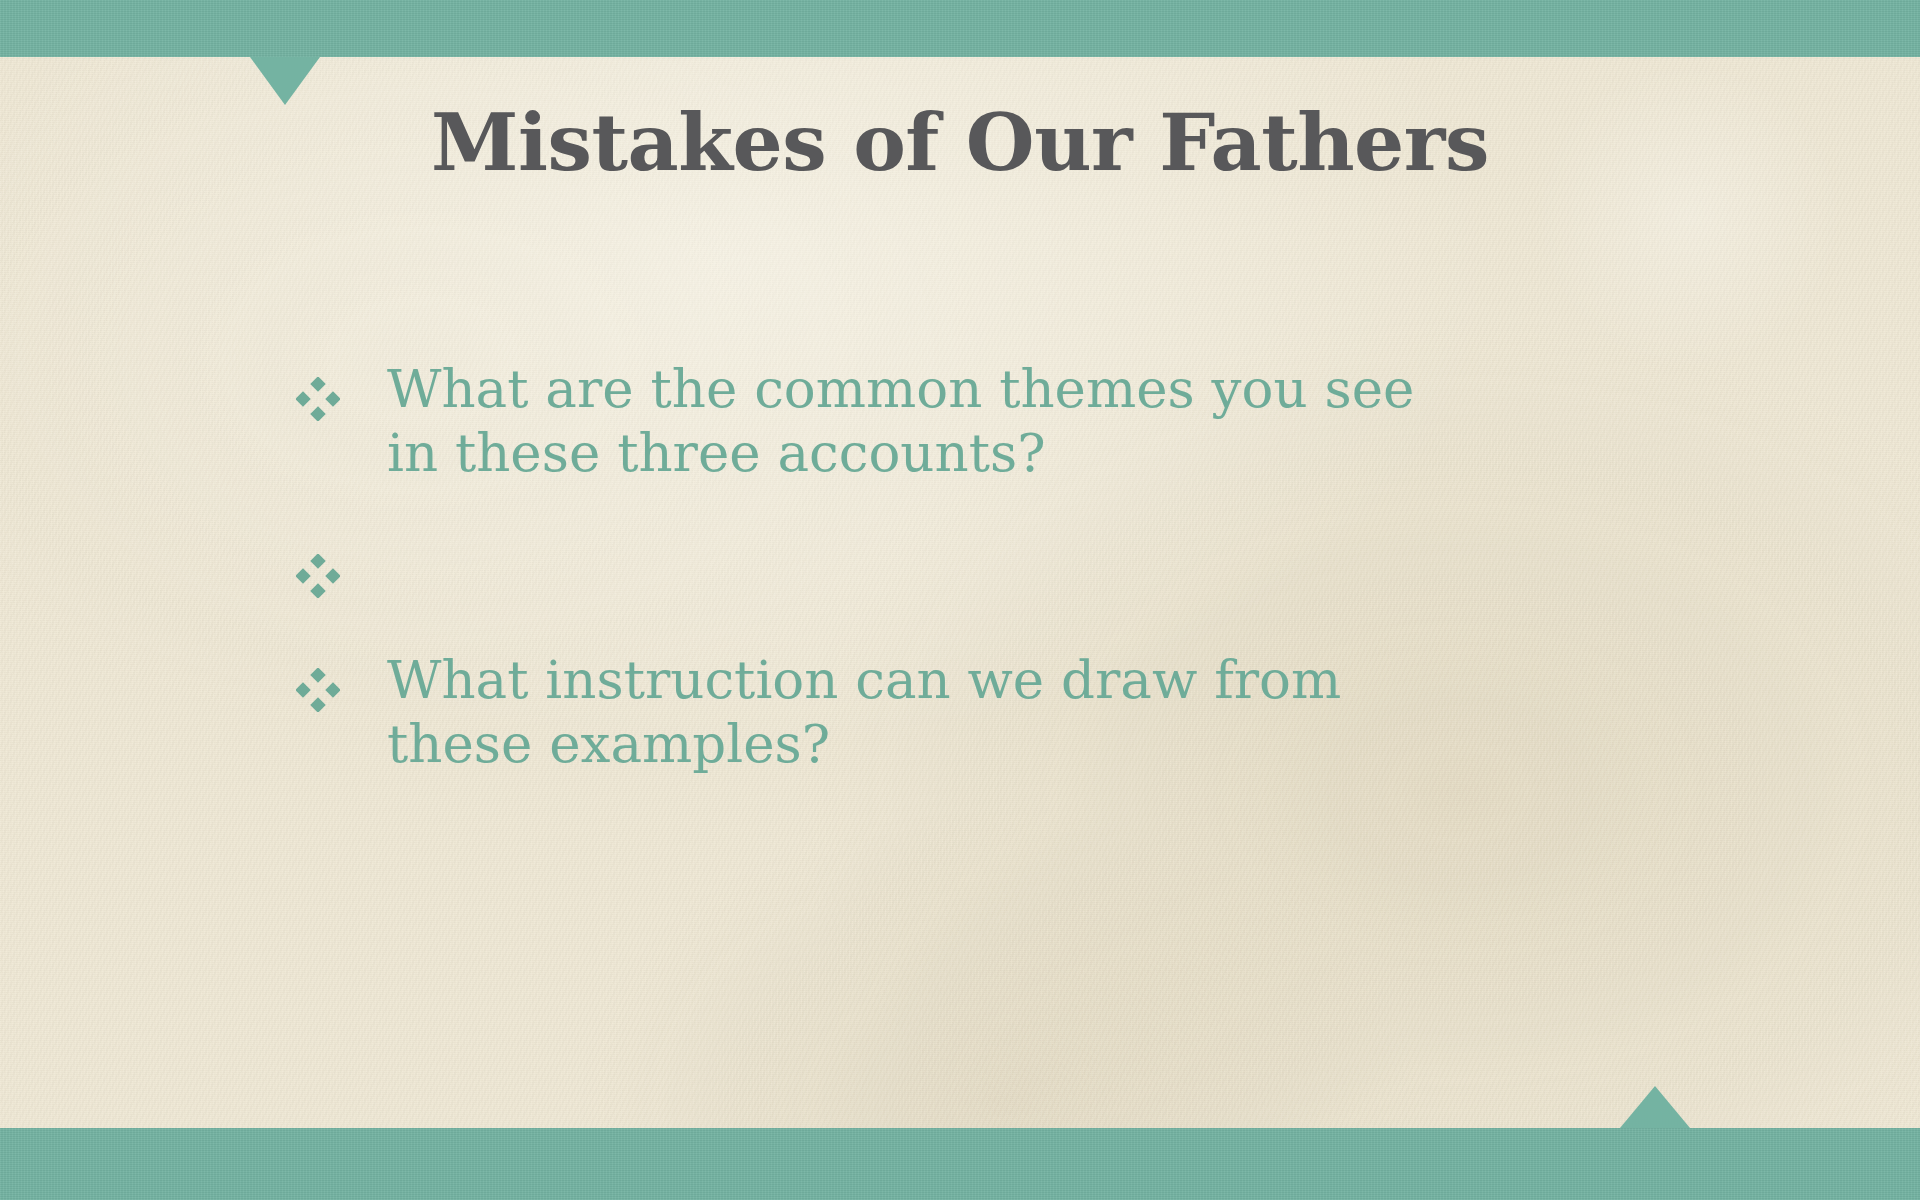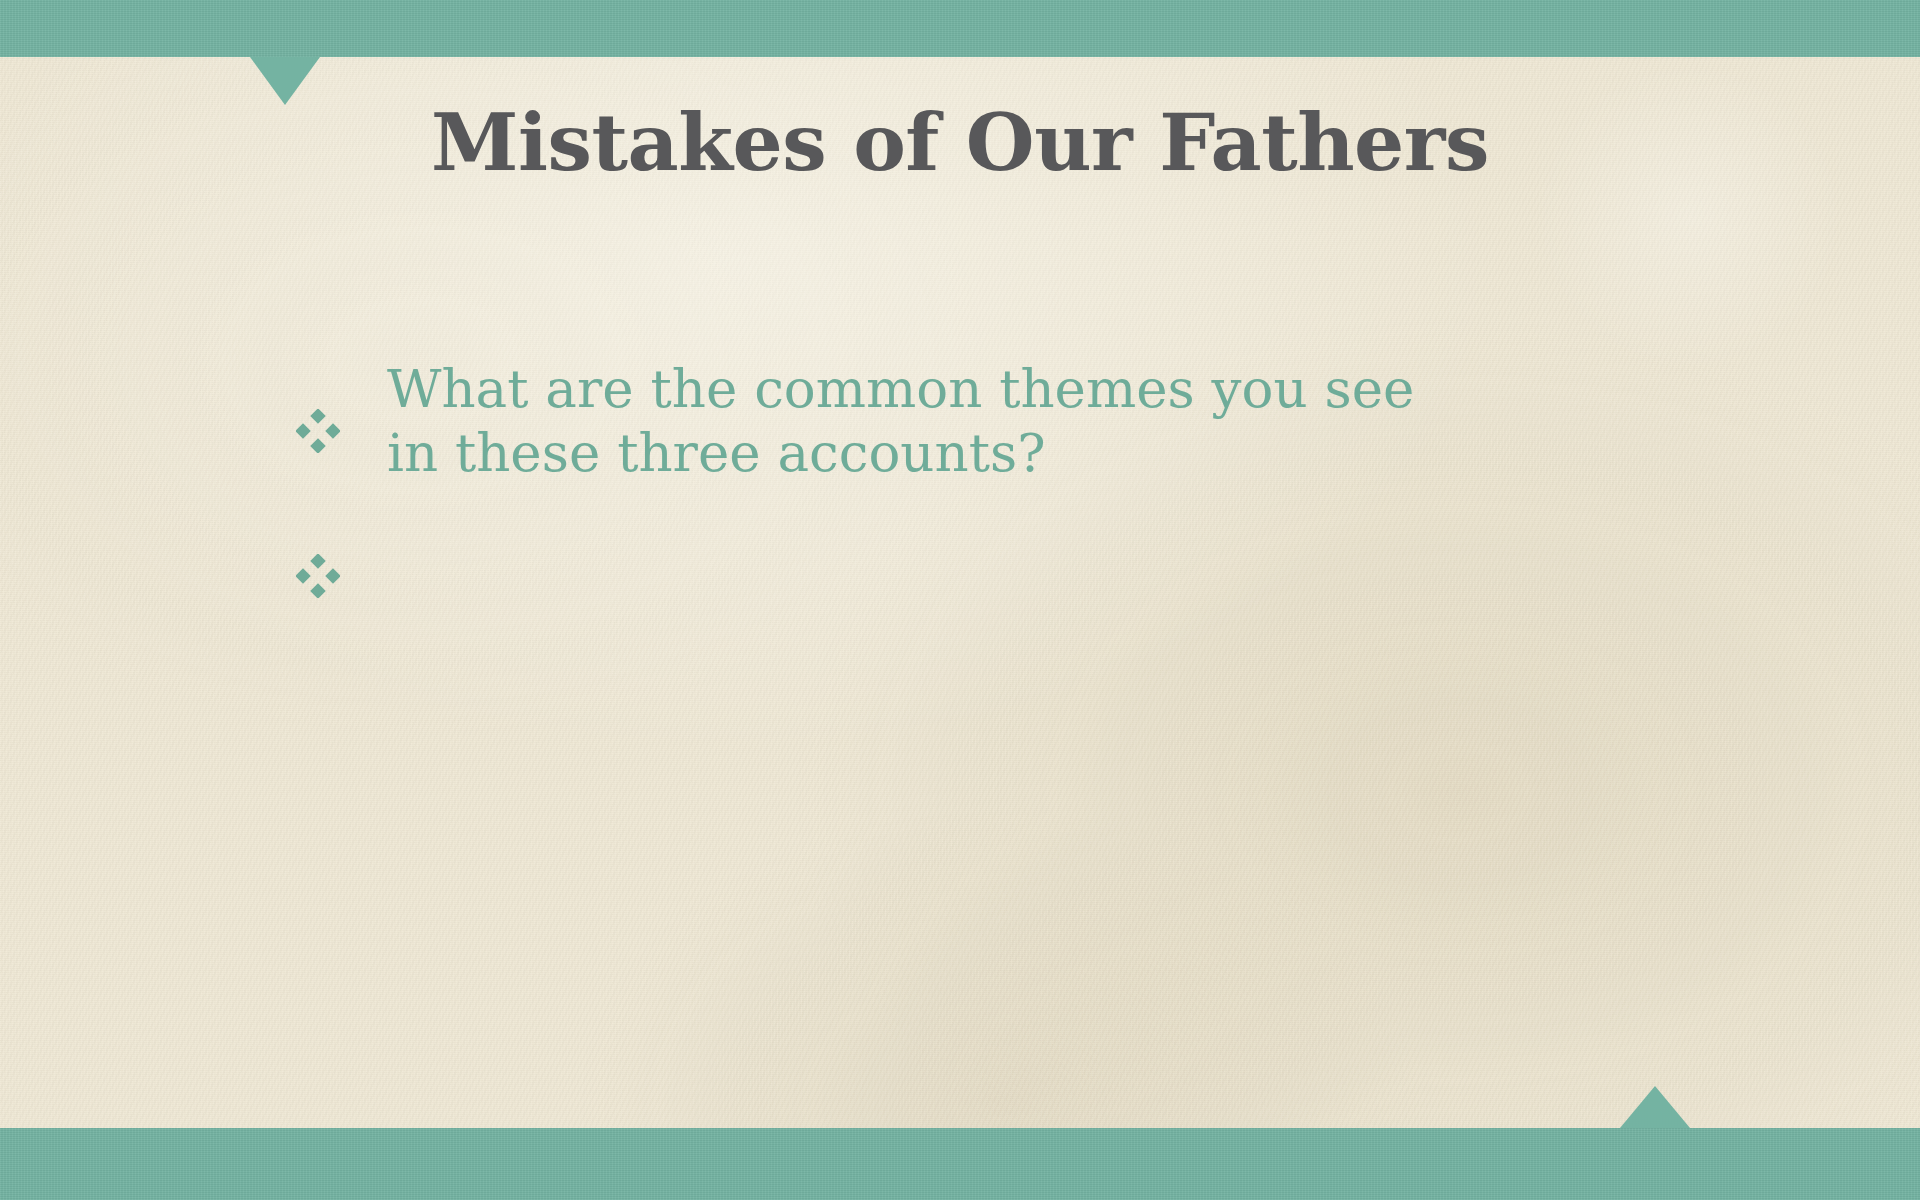--- a/index.html
+++ b/index.html
@@ -122,21 +122,21 @@
 
   .bullet-list {
     position: absolute;
     top: 300px;
     left: 296px;
     width: 1400px;
   }
 
   .bullet-item {
     display: flex;
-    align-items: center;
+    align-items: flex-start;
     margin-bottom: 50px;
   }
   .bullet-item:last-child {
     margin-bottom: 0;
   }
 
   .bullet-marker {
     flex: 0 0 auto;
     width: 44px;
     margin-top: 20px;
@@ -196,20 +196,33 @@
             <g fill="#6fab98">
               <rect x="16.5" y="1.5" width="11" height="11" transform="rotate(45 22 7)"></rect>
               <rect x="1.5" y="16.5" width="11" height="11" transform="rotate(45 7 22)"></rect>
               <rect x="31.5" y="16.5" width="11" height="11" transform="rotate(45 37 22)"></rect>
               <rect x="16.5" y="31.5" width="11" height="11" transform="rotate(45 22 37)"></rect>
             </g>
           </svg>
         </span>
       </div>
 
+      <div class="bullet-item">
+        <span class="bullet-marker">
+          <svg width="44" height="44" viewBox="0 0 44 44" aria-hidden="true">
+            <g fill="#6fab98">
+              <rect x="16.5" y="1.5" width="11" height="11" transform="rotate(45 22 7)"></rect>
+              <rect x="1.5" y="16.5" width="11" height="11" transform="rotate(45 7 22)"></rect>
+              <rect x="31.5" y="16.5" width="11" height="11" transform="rotate(45 37 22)"></rect>
+              <rect x="16.5" y="31.5" width="11" height="11" transform="rotate(45 22 37)"></rect>
+            </g>
+          </svg>
+        </span>
+        <span class="bullet-text">What instruction can we draw from these examples?</span>
+      </div>
 
     </div>
   </div>
 
   <div class="notch-up"></div>
   <div class="bar bar-bottom">
     <div class="bar-grain"></div>
   </div>
 
 </div>

